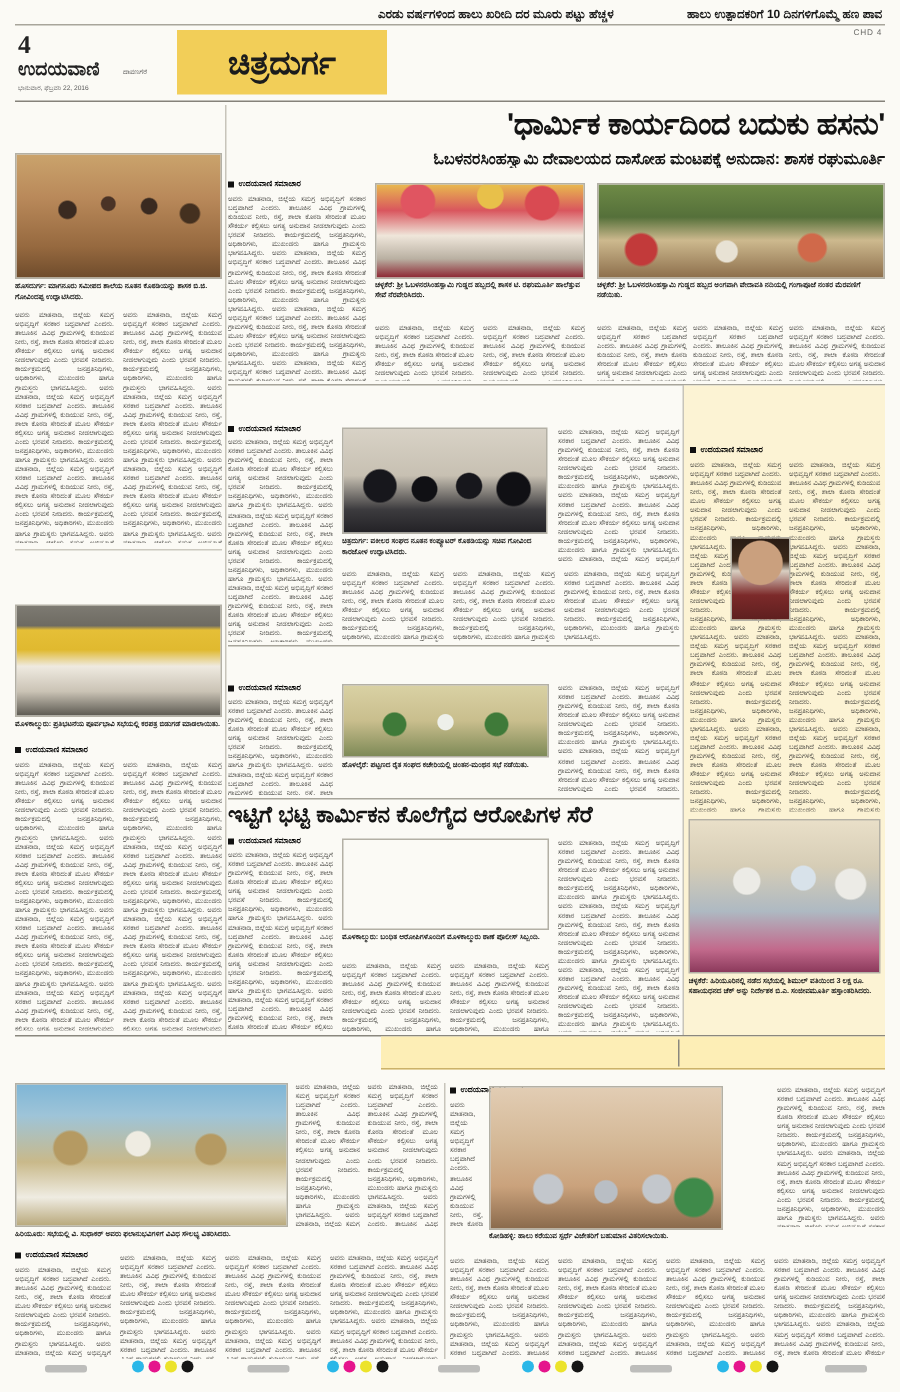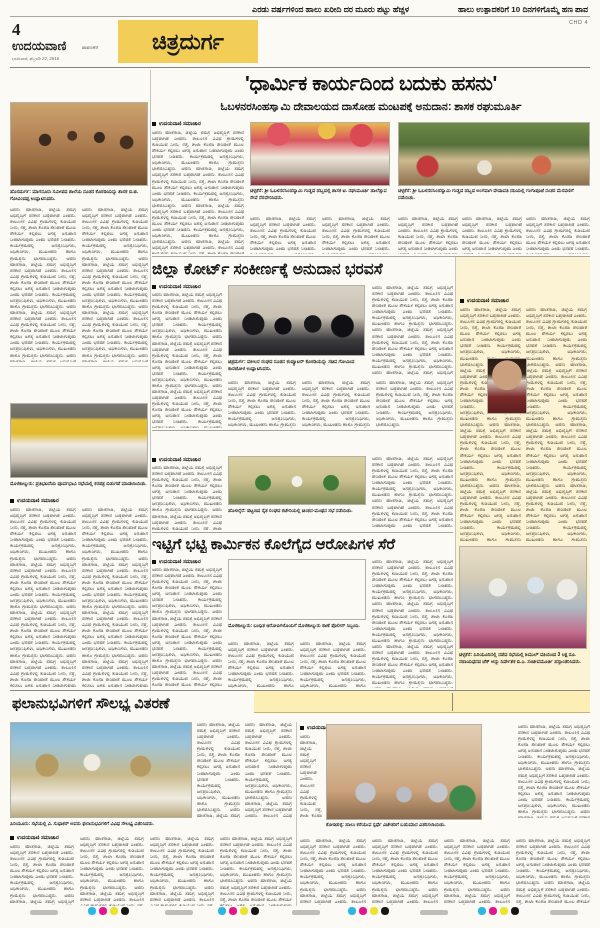--- a/index.html
+++ b/index.html
@@ -11,21 +11,21 @@
   .bodycol{position:absolute;font-size:4.6px;line-height:1.32;color:#34332f;text-align:justify;
            overflow:hidden;word-break:break-word}
   .cap{position:absolute;font-size:4.9px;font-weight:bold;color:#1d1d1b;line-height:1.35;overflow:hidden}
   .byline{position:absolute;font-size:5.2px;font-weight:bold;color:#000;white-space:nowrap;overflow:hidden}
   .byline::before{content:"";display:inline-block;width:4px;height:4px;background:#111;
                   margin-right:3px;vertical-align:middle}
   .vr{position:absolute;width:1px;background:#c7c4ba}
   .hr{position:absolute;height:1px;background:#a8a59b}
   .ph{position:absolute;border:1px solid #b3b0a5;overflow:hidden}
   .nowrap{white-space:nowrap}
-  .ctr{text-align:center}
+  .ctr{text-align:right}
 
   
   .section-box{position:absolute;left:118px;top:20px;width:140px;height:43px;background:#f2ce58;
                display:flex;align-items:center;justify-content:center}
   .section-box span{font-size:22px;font-weight:bold;color:#1c1c1c}
 
   
   .p-school{background:
      radial-gradient(circle at 25% 45%, #3a2a20 0 5%, transparent 6%),
      radial-gradient(circle at 45% 40%, #4a3326 0 5%, transparent 6%),
@@ -131,21 +131,20 @@
   <div class="cap" style="left:250px;top:188px;width:140px;height:24px">ಚಳ್ಳಕೆರೆ: ಶ್ರೀ ಓಬಳನರಸಿಂಹಸ್ವಾಮಿ ಗುಡ್ಡದ ಹಬ್ಬದಲ್ಲಿ ಶಾಸಕ ಟಿ. ರಘುಮೂರ್ತಿ ಹಾಲೆತ್ತುವ ಸೇವೆ ನೆರವೇರಿಸಿದರು.</div>
   <div class="ph p-fest2" style="left:398px;top:122px;width:192px;height:64px"></div>
   <div class="cap" style="left:398px;top:188px;width:192px;height:24px">ಚಳ್ಳಕೆರೆ: ಶ್ರೀ ಓಬಳನರಸಿಂಹಸ್ವಾಮಿ ಗುಡ್ಡದ ಹಬ್ಬದ ಅಂಗವಾಗಿ ವೇದಾವತಿ ನದಿಯಲ್ಲಿ ಗಂಗಾಪೂಜೆ ನಂತರ ಮೆರವಣಿಗೆ ನಡೆಯಿತು.</div>
   <div class="bodycol fill" style="left:250px;top:216px;width:66px;height:38px">ಅವರು ಮಾತನಾಡಿ, ಜಿಲ್ಲೆಯ ಸಮಗ್ರ ಅಭಿವೃದ್ಧಿಗೆ ಸರಕಾರ ಬದ್ಧವಾಗಿದೆ ಎಂದರು. ತಾಲೂಕಿನ ವಿವಿಧ ಗ್ರಾಮಗಳಲ್ಲಿ ಕುಡಿಯುವ ನೀರು, ರಸ್ತೆ, ಶಾಲಾ ಕೊಠಡಿ ಸೇರಿದಂತೆ ಮೂಲ ಸೌಕರ್ಯ ಕಲ್ಪಿಸಲು ಅಗತ್ಯ ಅನುದಾನ ನೀಡಲಾಗುವುದು ಎಂದು ಭರವಸೆ ನೀಡಿದರು. ಕಾರ್ಯಕ್ರಮದಲ್ಲಿ ಜನಪ್ರತಿನಿಧಿಗಳು, ಅಧಿಕಾರಿಗಳು, ಮುಖಂಡರು ಹಾಗೂ ಗ್ರಾಮಸ್ಥರು ಭಾಗವಹಿಸಿದ್ದರು.</div>
   <div class="bodycol fill" style="left:322px;top:216px;width:68px;height:38px">ಅವರು ಮಾತನಾಡಿ, ಜಿಲ್ಲೆಯ ಸಮಗ್ರ ಅಭಿವೃದ್ಧಿಗೆ ಸರಕಾರ ಬದ್ಧವಾಗಿದೆ ಎಂದರು. ತಾಲೂಕಿನ ವಿವಿಧ ಗ್ರಾಮಗಳಲ್ಲಿ ಕುಡಿಯುವ ನೀರು, ರಸ್ತೆ, ಶಾಲಾ ಕೊಠಡಿ ಸೇರಿದಂತೆ ಮೂಲ ಸೌಕರ್ಯ ಕಲ್ಪಿಸಲು ಅಗತ್ಯ ಅನುದಾನ ನೀಡಲಾಗುವುದು ಎಂದು ಭರವಸೆ ನೀಡಿದರು. ಕಾರ್ಯಕ್ರಮದಲ್ಲಿ ಜನಪ್ರತಿನಿಧಿಗಳು, ಅಧಿಕಾರಿಗಳು, ಮುಖಂಡರು ಹಾಗೂ ಗ್ರಾಮಸ್ಥರು ಭಾಗವಹಿಸಿದ್ದರು.</div>
   <div class="bodycol fill" style="left:398px;top:216px;width:60px;height:38px">ಅವರು ಮಾತನಾಡಿ, ಜಿಲ್ಲೆಯ ಸಮಗ್ರ ಅಭಿವೃದ್ಧಿಗೆ ಸರಕಾರ ಬದ್ಧವಾಗಿದೆ ಎಂದರು. ತಾಲೂಕಿನ ವಿವಿಧ ಗ್ರಾಮಗಳಲ್ಲಿ ಕುಡಿಯುವ ನೀರು, ರಸ್ತೆ, ಶಾಲಾ ಕೊಠಡಿ ಸೇರಿದಂತೆ ಮೂಲ ಸೌಕರ್ಯ ಕಲ್ಪಿಸಲು ಅಗತ್ಯ ಅನುದಾನ ನೀಡಲಾಗುವುದು ಎಂದು ಭರವಸೆ ನೀಡಿದರು. ಕಾರ್ಯಕ್ರಮದಲ್ಲಿ ಜನಪ್ರತಿನಿಧಿಗಳು, ಅಧಿಕಾರಿಗಳು, ಮುಖಂಡರು ಹಾಗೂ ಗ್ರಾಮಸ್ಥರು ಭಾಗವಹಿಸಿದ್ದರು.</div>
   <div class="bodycol fill" style="left:462px;top:216px;width:60px;height:38px">ಅವರು ಮಾತನಾಡಿ, ಜಿಲ್ಲೆಯ ಸಮಗ್ರ ಅಭಿವೃದ್ಧಿಗೆ ಸರಕಾರ ಬದ್ಧವಾಗಿದೆ ಎಂದರು. ತಾಲೂಕಿನ ವಿವಿಧ ಗ್ರಾಮಗಳಲ್ಲಿ ಕುಡಿಯುವ ನೀರು, ರಸ್ತೆ, ಶಾಲಾ ಕೊಠಡಿ ಸೇರಿದಂತೆ ಮೂಲ ಸೌಕರ್ಯ ಕಲ್ಪಿಸಲು ಅಗತ್ಯ ಅನುದಾನ ನೀಡಲಾಗುವುದು ಎಂದು ಭರವಸೆ ನೀಡಿದರು. ಕಾರ್ಯಕ್ರಮದಲ್ಲಿ ಜನಪ್ರತಿನಿಧಿಗಳು, ಅಧಿಕಾರಿಗಳು, ಮುಖಂಡರು ಹಾಗೂ ಗ್ರಾಮಸ್ಥರು ಭಾಗವಹಿಸಿದ್ದರು.</div>
   <div class="bodycol fill" style="left:526px;top:216px;width:64px;height:38px">ಅವರು ಮಾತನಾಡಿ, ಜಿಲ್ಲೆಯ ಸಮಗ್ರ ಅಭಿವೃದ್ಧಿಗೆ ಸರಕಾರ ಬದ್ಧವಾಗಿದೆ ಎಂದರು. ತಾಲೂಕಿನ ವಿವಿಧ ಗ್ರಾಮಗಳಲ್ಲಿ ಕುಡಿಯುವ ನೀರು, ರಸ್ತೆ, ಶಾಲಾ ಕೊಠಡಿ ಸೇರಿದಂತೆ ಮೂಲ ಸೌಕರ್ಯ ಕಲ್ಪಿಸಲು ಅಗತ್ಯ ಅನುದಾನ ನೀಡಲಾಗುವುದು ಎಂದು ಭರವಸೆ ನೀಡಿದರು. ಕಾರ್ಯಕ್ರಮದಲ್ಲಿ ಜನಪ್ರತಿನಿಧಿಗಳು, ಅಧಿಕಾರಿಗಳು, ಮುಖಂಡರು ಹಾಗೂ ಗ್ರಾಮಸ್ಥರು ಭಾಗವಹಿಸಿದ್ದರು.</div>
   <div class="hr" style="left:152px;top:256px;width:438px"></div>
 
-  <div class="hl nowrap" style="left:152px;top:260px;width:301px;font-size:15.5px">ಜಿಲ್ಲಾ ಕೋರ್ಟ್ ಸಂಕೀರ್ಣಕ್ಕೆ ಅನುದಾನ ಭರವಸೆ</div>
   <div class="byline" style="left:152px;top:283px">ಉದಯವಾಣಿ ಸಮಾಚಾರ</div>
   <div class="bodycol fill" style="left:152px;top:292px;width:70px;height:136px">ಅವರು ಮಾತನಾಡಿ, ಜಿಲ್ಲೆಯ ಸಮಗ್ರ ಅಭಿವೃದ್ಧಿಗೆ ಸರಕಾರ ಬದ್ಧವಾಗಿದೆ ಎಂದರು. ತಾಲೂಕಿನ ವಿವಿಧ ಗ್ರಾಮಗಳಲ್ಲಿ ಕುಡಿಯುವ ನೀರು, ರಸ್ತೆ, ಶಾಲಾ ಕೊಠಡಿ ಸೇರಿದಂತೆ ಮೂಲ ಸೌಕರ್ಯ ಕಲ್ಪಿಸಲು ಅಗತ್ಯ ಅನುದಾನ ನೀಡಲಾಗುವುದು ಎಂದು ಭರವಸೆ ನೀಡಿದರು. ಕಾರ್ಯಕ್ರಮದಲ್ಲಿ ಜನಪ್ರತಿನಿಧಿಗಳು, ಅಧಿಕಾರಿಗಳು, ಮುಖಂಡರು ಹಾಗೂ ಗ್ರಾಮಸ್ಥರು ಭಾಗವಹಿಸಿದ್ದರು. ಅವರು ಮಾತನಾಡಿ, ಜಿಲ್ಲೆಯ ಸಮಗ್ರ ಅಭಿವೃದ್ಧಿಗೆ ಸರಕಾರ ಬದ್ಧವಾಗಿದೆ ಎಂದರು. ತಾಲೂಕಿನ ವಿವಿಧ ಗ್ರಾಮಗಳಲ್ಲಿ ಕುಡಿಯುವ ನೀರು, ರಸ್ತೆ, ಶಾಲಾ ಕೊಠಡಿ ಸೇರಿದಂತೆ ಮೂಲ ಸೌಕರ್ಯ ಕಲ್ಪಿಸಲು ಅಗತ್ಯ ಅನುದಾನ ನೀಡಲಾಗುವುದು ಎಂದು ಭರವಸೆ ನೀಡಿದರು. ಕಾರ್ಯಕ್ರಮದಲ್ಲಿ ಜನಪ್ರತಿನಿಧಿಗಳು, ಅಧಿಕಾರಿಗಳು, ಮುಖಂಡರು ಹಾಗೂ ಗ್ರಾಮಸ್ಥರು ಭಾಗವಹಿಸಿದ್ದರು. ಅವರು ಮಾತನಾಡಿ, ಜಿಲ್ಲೆಯ ಸಮಗ್ರ ಅಭಿವೃದ್ಧಿಗೆ ಸರಕಾರ ಬದ್ಧವಾಗಿದೆ ಎಂದರು. ತಾಲೂಕಿನ ವಿವಿಧ ಗ್ರಾಮಗಳಲ್ಲಿ ಕುಡಿಯುವ ನೀರು, ರಸ್ತೆ, ಶಾಲಾ ಕೊಠಡಿ ಸೇರಿದಂತೆ ಮೂಲ ಸೌಕರ್ಯ ಕಲ್ಪಿಸಲು ಅಗತ್ಯ ಅನುದಾನ ನೀಡಲಾಗುವುದು ಎಂದು ಭರವಸೆ ನೀಡಿದರು. ಕಾರ್ಯಕ್ರಮದಲ್ಲಿ ಜನಪ್ರತಿನಿಧಿಗಳು, ಅಧಿಕಾರಿಗಳು, ಮುಖಂಡರು ಹಾಗೂ ಗ್ರಾಮಸ್ಥರು ಭಾಗವಹಿಸಿದ್ದರು.</div>
   <div class="ph p-lawyers" style="left:228px;top:285px;width:137px;height:71px"></div>
   <div class="cap" style="left:228px;top:359px;width:137px;height:17px">ಚಿತ್ರದುರ್ಗ: ವಕೀಲರ ಸಂಘದ ನೂತನ ಕಂಪ್ಯೂಟರ್ ಕೊಠಡಿಯನ್ನು ಸಚಿವ ಗೋವಿಂದ ಕಾರಜೋಳ ಉದ್ಘಾಟಿಸಿದರು.</div>
   <div class="bodycol fill" style="left:372px;top:285px;width:81px;height:90px">ಅವರು ಮಾತನಾಡಿ, ಜಿಲ್ಲೆಯ ಸಮಗ್ರ ಅಭಿವೃದ್ಧಿಗೆ ಸರಕಾರ ಬದ್ಧವಾಗಿದೆ ಎಂದರು. ತಾಲೂಕಿನ ವಿವಿಧ ಗ್ರಾಮಗಳಲ್ಲಿ ಕುಡಿಯುವ ನೀರು, ರಸ್ತೆ, ಶಾಲಾ ಕೊಠಡಿ ಸೇರಿದಂತೆ ಮೂಲ ಸೌಕರ್ಯ ಕಲ್ಪಿಸಲು ಅಗತ್ಯ ಅನುದಾನ ನೀಡಲಾಗುವುದು ಎಂದು ಭರವಸೆ ನೀಡಿದರು. ಕಾರ್ಯಕ್ರಮದಲ್ಲಿ ಜನಪ್ರತಿನಿಧಿಗಳು, ಅಧಿಕಾರಿಗಳು, ಮುಖಂಡರು ಹಾಗೂ ಗ್ರಾಮಸ್ಥರು ಭಾಗವಹಿಸಿದ್ದರು. ಅವರು ಮಾತನಾಡಿ, ಜಿಲ್ಲೆಯ ಸಮಗ್ರ ಅಭಿವೃದ್ಧಿಗೆ ಸರಕಾರ ಬದ್ಧವಾಗಿದೆ ಎಂದರು. ತಾಲೂಕಿನ ವಿವಿಧ ಗ್ರಾಮಗಳಲ್ಲಿ ಕುಡಿಯುವ ನೀರು, ರಸ್ತೆ, ಶಾಲಾ ಕೊಠಡಿ ಸೇರಿದಂತೆ ಮೂಲ ಸೌಕರ್ಯ ಕಲ್ಪಿಸಲು ಅಗತ್ಯ ಅನುದಾನ ನೀಡಲಾಗುವುದು ಎಂದು ಭರವಸೆ ನೀಡಿದರು. ಕಾರ್ಯಕ್ರಮದಲ್ಲಿ ಜನಪ್ರತಿನಿಧಿಗಳು, ಅಧಿಕಾರಿಗಳು, ಮುಖಂಡರು ಹಾಗೂ ಗ್ರಾಮಸ್ಥರು ಭಾಗವಹಿಸಿದ್ದರು. ಅವರು ಮಾತನಾಡಿ, ಜಿಲ್ಲೆಯ ಸಮಗ್ರ ಅಭಿವೃದ್ಧಿಗೆ ಸರಕಾರ ಬದ್ಧವಾಗಿದೆ ಎಂದರು. ತಾಲೂಕಿನ ವಿವಿಧ ಗ್ರಾಮಗಳಲ್ಲಿ ಕುಡಿಯುವ ನೀರು, ರಸ್ತೆ, ಶಾಲಾ ಕೊಠಡಿ ಸೇರಿದಂತೆ ಮೂಲ ಸೌಕರ್ಯ ಕಲ್ಪಿಸಲು ಅಗತ್ಯ ಅನುದಾನ ನೀಡಲಾಗುವುದು ಎಂದು ಭರವಸೆ ನೀಡಿದರು. ಕಾರ್ಯಕ್ರಮದಲ್ಲಿ ಜನಪ್ರತಿನಿಧಿಗಳು, ಅಧಿಕಾರಿಗಳು, ಮುಖಂಡರು ಹಾಗೂ ಗ್ರಾಮಸ್ಥರು ಭಾಗವಹಿಸಿದ್ದರು.</div>
   <div class="bodycol fill" style="left:228px;top:380px;width:68px;height:48px">ಅವರು ಮಾತನಾಡಿ, ಜಿಲ್ಲೆಯ ಸಮಗ್ರ ಅಭಿವೃದ್ಧಿಗೆ ಸರಕಾರ ಬದ್ಧವಾಗಿದೆ ಎಂದರು. ತಾಲೂಕಿನ ವಿವಿಧ ಗ್ರಾಮಗಳಲ್ಲಿ ಕುಡಿಯುವ ನೀರು, ರಸ್ತೆ, ಶಾಲಾ ಕೊಠಡಿ ಸೇರಿದಂತೆ ಮೂಲ ಸೌಕರ್ಯ ಕಲ್ಪಿಸಲು ಅಗತ್ಯ ಅನುದಾನ ನೀಡಲಾಗುವುದು ಎಂದು ಭರವಸೆ ನೀಡಿದರು. ಕಾರ್ಯಕ್ರಮದಲ್ಲಿ ಜನಪ್ರತಿನಿಧಿಗಳು, ಅಧಿಕಾರಿಗಳು, ಮುಖಂಡರು ಹಾಗೂ ಗ್ರಾಮಸ್ಥರು ಭಾಗವಹಿಸಿದ್ದರು.</div>
   <div class="bodycol fill" style="left:302px;top:380px;width:68px;height:48px">ಅವರು ಮಾತನಾಡಿ, ಜಿಲ್ಲೆಯ ಸಮಗ್ರ ಅಭಿವೃದ್ಧಿಗೆ ಸರಕಾರ ಬದ್ಧವಾಗಿದೆ ಎಂದರು. ತಾಲೂಕಿನ ವಿವಿಧ ಗ್ರಾಮಗಳಲ್ಲಿ ಕುಡಿಯುವ ನೀರು, ರಸ್ತೆ, ಶಾಲಾ ಕೊಠಡಿ ಸೇರಿದಂತೆ ಮೂಲ ಸೌಕರ್ಯ ಕಲ್ಪಿಸಲು ಅಗತ್ಯ ಅನುದಾನ ನೀಡಲಾಗುವುದು ಎಂದು ಭರವಸೆ ನೀಡಿದರು. ಕಾರ್ಯಕ್ರಮದಲ್ಲಿ ಜನಪ್ರತಿನಿಧಿಗಳು, ಅಧಿಕಾರಿಗಳು, ಮುಖಂಡರು ಹಾಗೂ ಗ್ರಾಮಸ್ಥರು ಭಾಗವಹಿಸಿದ್ದರು.</div>
   <div class="bodycol fill" style="left:376px;top:380px;width:77px;height:48px">ಅವರು ಮಾತನಾಡಿ, ಜಿಲ್ಲೆಯ ಸಮಗ್ರ ಅಭಿವೃದ್ಧಿಗೆ ಸರಕಾರ ಬದ್ಧವಾಗಿದೆ ಎಂದರು. ತಾಲೂಕಿನ ವಿವಿಧ ಗ್ರಾಮಗಳಲ್ಲಿ ಕುಡಿಯುವ ನೀರು, ರಸ್ತೆ, ಶಾಲಾ ಕೊಠಡಿ ಸೇರಿದಂತೆ ಮೂಲ ಸೌಕರ್ಯ ಕಲ್ಪಿಸಲು ಅಗತ್ಯ ಅನುದಾನ ನೀಡಲಾಗುವುದು ಎಂದು ಭರವಸೆ ನೀಡಿದರು. ಕಾರ್ಯಕ್ರಮದಲ್ಲಿ ಜನಪ್ರತಿನಿಧಿಗಳು, ಅಧಿಕಾರಿಗಳು, ಮುಖಂಡರು ಹಾಗೂ ಗ್ರಾಮಸ್ಥರು ಭಾಗವಹಿಸಿದ್ದರು.</div>
   <div class="hr" style="left:152px;top:430px;width:301px"></div>
 
@@ -172,21 +171,20 @@
   <div class="ph p-portrait" style="left:487px;top:358px;width:40px;height:56px"></div>
   <div class="ph p-distrib" style="left:459px;top:546px;width:128px;height:103px"></div>
   <div class="cap" style="left:459px;top:652px;width:128px;height:35px">ಚಳ್ಳಕೆರೆ: ಹಿರಿಯೂರಿನಲ್ಲಿ ನಡೆದ ಸಭೆಯಲ್ಲಿ ಶಿಮುಲ್ ವತಿಯಿಂದ 3 ಲಕ್ಷ ರೂ. ಸಹಾಯಧನದ ಚೆಕ್ ಅನ್ನು ನಿರ್ದೇಶಕ ಬಿ.ಎ. ಸಂಜೀವಮೂರ್ತಿ ಹಸ್ತಾಂತರಿಸಿದರು.</div>
 
   <div class="hr" style="left:10px;top:690px;width:580px;background:#8a877e"></div>
   <div class="strip"></div>
   <div class="strip-text" style="left:252px;width:186px">ಎರಡು ವರ್ಷಗಳಿಂದ ಹಾಲು ಖರೀದಿ ದರ ಮೂರು ಪಟ್ಟು ಹೆಚ್ಚಳ</div>
   <div class="vr" style="left:452px;top:693px;height:18px;background:#8a877e"></div>
   <div class="strip-text" style="left:458px;width:130px">ಹಾಲು ಉತ್ಪಾದಕರಿಗೆ 10 ದಿನಗಳಿಗೊಮ್ಮೆ ಹಣ ಪಾವತಿ</div>
 
-  <div class="hl nowrap" style="left:12px;top:695px;width:240px;font-size:14.5px">ಫಲಾನುಭವಿಗಳಿಗೆ ಸೌಲಭ್ಯ ವಿತರಣೆ</div>
   <div class="ph p-benefit" style="left:10px;top:722px;width:182px;height:96px"></div>
   <div class="bodycol fill" style="left:197px;top:722px;width:43px;height:96px">ಅವರು ಮಾತನಾಡಿ, ಜಿಲ್ಲೆಯ ಸಮಗ್ರ ಅಭಿವೃದ್ಧಿಗೆ ಸರಕಾರ ಬದ್ಧವಾಗಿದೆ ಎಂದರು. ತಾಲೂಕಿನ ವಿವಿಧ ಗ್ರಾಮಗಳಲ್ಲಿ ಕುಡಿಯುವ ನೀರು, ರಸ್ತೆ, ಶಾಲಾ ಕೊಠಡಿ ಸೇರಿದಂತೆ ಮೂಲ ಸೌಕರ್ಯ ಕಲ್ಪಿಸಲು ಅಗತ್ಯ ಅನುದಾನ ನೀಡಲಾಗುವುದು ಎಂದು ಭರವಸೆ ನೀಡಿದರು. ಕಾರ್ಯಕ್ರಮದಲ್ಲಿ ಜನಪ್ರತಿನಿಧಿಗಳು, ಅಧಿಕಾರಿಗಳು, ಮುಖಂಡರು ಹಾಗೂ ಗ್ರಾಮಸ್ಥರು ಭಾಗವಹಿಸಿದ್ದರು. ಅವರು ಮಾತನಾಡಿ, ಜಿಲ್ಲೆಯ ಸಮಗ್ರ ಅಭಿವೃದ್ಧಿಗೆ ಸರಕಾರ ಬದ್ಧವಾಗಿದೆ ಎಂದರು. ತಾಲೂಕಿನ ವಿವಿಧ ಗ್ರಾಮಗಳಲ್ಲಿ ಕುಡಿಯುವ ನೀರು, ರಸ್ತೆ, ಶಾಲಾ ಕೊಠಡಿ ಸೇರಿದಂತೆ ಮೂಲ ಸೌಕರ್ಯ ಕಲ್ಪಿಸಲು ಅಗತ್ಯ ಅನುದಾನ ನೀಡಲಾಗುವುದು ಎಂದು ಭರವಸೆ ನೀಡಿದರು. ಕಾರ್ಯಕ್ರಮದಲ್ಲಿ ಜನಪ್ರತಿನಿಧಿಗಳು, ಅಧಿಕಾರಿಗಳು, ಮುಖಂಡರು ಹಾಗೂ ಗ್ರಾಮಸ್ಥರು ಭಾಗವಹಿಸಿದ್ದರು.</div>
   <div class="bodycol fill" style="left:245px;top:722px;width:47px;height:96px">ಅವರು ಮಾತನಾಡಿ, ಜಿಲ್ಲೆಯ ಸಮಗ್ರ ಅಭಿವೃದ್ಧಿಗೆ ಸರಕಾರ ಬದ್ಧವಾಗಿದೆ ಎಂದರು. ತಾಲೂಕಿನ ವಿವಿಧ ಗ್ರಾಮಗಳಲ್ಲಿ ಕುಡಿಯುವ ನೀರು, ರಸ್ತೆ, ಶಾಲಾ ಕೊಠಡಿ ಸೇರಿದಂತೆ ಮೂಲ ಸೌಕರ್ಯ ಕಲ್ಪಿಸಲು ಅಗತ್ಯ ಅನುದಾನ ನೀಡಲಾಗುವುದು ಎಂದು ಭರವಸೆ ನೀಡಿದರು. ಕಾರ್ಯಕ್ರಮದಲ್ಲಿ ಜನಪ್ರತಿನಿಧಿಗಳು, ಅಧಿಕಾರಿಗಳು, ಮುಖಂಡರು ಹಾಗೂ ಗ್ರಾಮಸ್ಥರು ಭಾಗವಹಿಸಿದ್ದರು. ಅವರು ಮಾತನಾಡಿ, ಜಿಲ್ಲೆಯ ಸಮಗ್ರ ಅಭಿವೃದ್ಧಿಗೆ ಸರಕಾರ ಬದ್ಧವಾಗಿದೆ ಎಂದರು. ತಾಲೂಕಿನ ವಿವಿಧ ಗ್ರಾಮಗಳಲ್ಲಿ ಕುಡಿಯುವ ನೀರು, ರಸ್ತೆ, ಶಾಲಾ ಕೊಠಡಿ ಸೇರಿದಂತೆ ಮೂಲ ಸೌಕರ್ಯ ಕಲ್ಪಿಸಲು ಅಗತ್ಯ ಅನುದಾನ ನೀಡಲಾಗುವುದು ಎಂದು ಭರವಸೆ ನೀಡಿದರು. ಕಾರ್ಯಕ್ರಮದಲ್ಲಿ ಜನಪ್ರತಿನಿಧಿಗಳು, ಅಧಿಕಾರಿಗಳು, ಮುಖಂಡರು ಹಾಗೂ ಗ್ರಾಮಸ್ಥರು ಭಾಗವಹಿಸಿದ್ದರು.</div>
   <div class="cap" style="left:10px;top:821px;width:282px;height:11px">ಹಿರಿಯೂರು: ಸಭೆಯಲ್ಲಿ ವಿ. ಸುಧಾಕರ್ ಅವರು ಫಲಾನುಭವಿಗಳಿಗೆ ವಿವಿಧ ಸೌಲಭ್ಯ ವಿತರಿಸಿದರು.</div>
   <div class="byline" style="left:10px;top:834px">ಉದಯವಾಣಿ ಸಮಾಚಾರ</div>
   <div class="bodycol fill" style="left:10px;top:844px;width:64px;height:62px">ಅವರು ಮಾತನಾಡಿ, ಜಿಲ್ಲೆಯ ಸಮಗ್ರ ಅಭಿವೃದ್ಧಿಗೆ ಸರಕಾರ ಬದ್ಧವಾಗಿದೆ ಎಂದರು. ತಾಲೂಕಿನ ವಿವಿಧ ಗ್ರಾಮಗಳಲ್ಲಿ ಕುಡಿಯುವ ನೀರು, ರಸ್ತೆ, ಶಾಲಾ ಕೊಠಡಿ ಸೇರಿದಂತೆ ಮೂಲ ಸೌಕರ್ಯ ಕಲ್ಪಿಸಲು ಅಗತ್ಯ ಅನುದಾನ ನೀಡಲಾಗುವುದು ಎಂದು ಭರವಸೆ ನೀಡಿದರು. ಕಾರ್ಯಕ್ರಮದಲ್ಲಿ ಜನಪ್ರತಿನಿಧಿಗಳು, ಅಧಿಕಾರಿಗಳು, ಮುಖಂಡರು ಹಾಗೂ ಗ್ರಾಮಸ್ಥರು ಭಾಗವಹಿಸಿದ್ದರು. ಅವರು ಮಾತನಾಡಿ, ಜಿಲ್ಲೆಯ ಸಮಗ್ರ ಅಭಿವೃದ್ಧಿಗೆ ಸರಕಾರ ಬದ್ಧವಾಗಿದೆ ಎಂದರು. ತಾಲೂಕಿನ ವಿವಿಧ ಗ್ರಾಮಗಳಲ್ಲಿ ಕುಡಿಯುವ ನೀರು, ರಸ್ತೆ, ಶಾಲಾ ಕೊಠಡಿ ಸೇರಿದಂತೆ ಮೂಲ ಸೌಕರ್ಯ ಕಲ್ಪಿಸಲು ಅಗತ್ಯ ಅನುದಾನ ನೀಡಲಾಗುವುದು ಎಂದು ಭರವಸೆ ನೀಡಿದರು. ಕಾರ್ಯಕ್ರಮದಲ್ಲಿ ಜನಪ್ರತಿನಿಧಿಗಳು, ಅಧಿಕಾರಿಗಳು, ಮುಖಂಡರು ಹಾಗೂ ಗ್ರಾಮಸ್ಥರು ಭಾಗವಹಿಸಿದ್ದರು.</div>
   <div class="bodycol fill" style="left:80px;top:836px;width:64px;height:70px">ಅವರು ಮಾತನಾಡಿ, ಜಿಲ್ಲೆಯ ಸಮಗ್ರ ಅಭಿವೃದ್ಧಿಗೆ ಸರಕಾರ ಬದ್ಧವಾಗಿದೆ ಎಂದರು. ತಾಲೂಕಿನ ವಿವಿಧ ಗ್ರಾಮಗಳಲ್ಲಿ ಕುಡಿಯುವ ನೀರು, ರಸ್ತೆ, ಶಾಲಾ ಕೊಠಡಿ ಸೇರಿದಂತೆ ಮೂಲ ಸೌಕರ್ಯ ಕಲ್ಪಿಸಲು ಅಗತ್ಯ ಅನುದಾನ ನೀಡಲಾಗುವುದು ಎಂದು ಭರವಸೆ ನೀಡಿದರು. ಕಾರ್ಯಕ್ರಮದಲ್ಲಿ ಜನಪ್ರತಿನಿಧಿಗಳು, ಅಧಿಕಾರಿಗಳು, ಮುಖಂಡರು ಹಾಗೂ ಗ್ರಾಮಸ್ಥರು ಭಾಗವಹಿಸಿದ್ದರು. ಅವರು ಮಾತನಾಡಿ, ಜಿಲ್ಲೆಯ ಸಮಗ್ರ ಅಭಿವೃದ್ಧಿಗೆ ಸರಕಾರ ಬದ್ಧವಾಗಿದೆ ಎಂದರು. ತಾಲೂಕಿನ ವಿವಿಧ ಗ್ರಾಮಗಳಲ್ಲಿ ಕುಡಿಯುವ ನೀರು, ರಸ್ತೆ, ಶಾಲಾ ಕೊಠಡಿ ಸೇರಿದಂತೆ ಮೂಲ ಸೌಕರ್ಯ ಕಲ್ಪಿಸಲು ಅಗತ್ಯ ಅನುದಾನ ನೀಡಲಾಗುವುದು ಎಂದು ಭರವಸೆ ನೀಡಿದರು. ಕಾರ್ಯಕ್ರಮದಲ್ಲಿ ಜನಪ್ರತಿನಿಧಿಗಳು, ಅಧಿಕಾರಿಗಳು, ಮುಖಂಡರು ಹಾಗೂ ಗ್ರಾಮಸ್ಥರು ಭಾಗವಹಿಸಿದ್ದರು.</div>
   <div class="bodycol fill" style="left:150px;top:836px;width:64px;height:70px">ಅವರು ಮಾತನಾಡಿ, ಜಿಲ್ಲೆಯ ಸಮಗ್ರ ಅಭಿವೃದ್ಧಿಗೆ ಸರಕಾರ ಬದ್ಧವಾಗಿದೆ ಎಂದರು. ತಾಲೂಕಿನ ವಿವಿಧ ಗ್ರಾಮಗಳಲ್ಲಿ ಕುಡಿಯುವ ನೀರು, ರಸ್ತೆ, ಶಾಲಾ ಕೊಠಡಿ ಸೇರಿದಂತೆ ಮೂಲ ಸೌಕರ್ಯ ಕಲ್ಪಿಸಲು ಅಗತ್ಯ ಅನುದಾನ ನೀಡಲಾಗುವುದು ಎಂದು ಭರವಸೆ ನೀಡಿದರು. ಕಾರ್ಯಕ್ರಮದಲ್ಲಿ ಜನಪ್ರತಿನಿಧಿಗಳು, ಅಧಿಕಾರಿಗಳು, ಮುಖಂಡರು ಹಾಗೂ ಗ್ರಾಮಸ್ಥರು ಭಾಗವಹಿಸಿದ್ದರು. ಅವರು ಮಾತನಾಡಿ, ಜಿಲ್ಲೆಯ ಸಮಗ್ರ ಅಭಿವೃದ್ಧಿಗೆ ಸರಕಾರ ಬದ್ಧವಾಗಿದೆ ಎಂದರು. ತಾಲೂಕಿನ ವಿವಿಧ ಗ್ರಾಮಗಳಲ್ಲಿ ಕುಡಿಯುವ ನೀರು, ರಸ್ತೆ, ಶಾಲಾ ಕೊಠಡಿ ಸೇರಿದಂತೆ ಮೂಲ ಸೌಕರ್ಯ ಕಲ್ಪಿಸಲು ಅಗತ್ಯ ಅನುದಾನ ನೀಡಲಾಗುವುದು ಎಂದು ಭರವಸೆ ನೀಡಿದರು. ಕಾರ್ಯಕ್ರಮದಲ್ಲಿ ಜನಪ್ರತಿನಿಧಿಗಳು, ಅಧಿಕಾರಿಗಳು, ಮುಖಂಡರು ಹಾಗೂ ಗ್ರಾಮಸ್ಥರು ಭಾಗವಹಿಸಿದ್ದರು.</div>
   <div class="bodycol fill" style="left:220px;top:836px;width:72px;height:70px">ಅವರು ಮಾತನಾಡಿ, ಜಿಲ್ಲೆಯ ಸಮಗ್ರ ಅಭಿವೃದ್ಧಿಗೆ ಸರಕಾರ ಬದ್ಧವಾಗಿದೆ ಎಂದರು. ತಾಲೂಕಿನ ವಿವಿಧ ಗ್ರಾಮಗಳಲ್ಲಿ ಕುಡಿಯುವ ನೀರು, ರಸ್ತೆ, ಶಾಲಾ ಕೊಠಡಿ ಸೇರಿದಂತೆ ಮೂಲ ಸೌಕರ್ಯ ಕಲ್ಪಿಸಲು ಅಗತ್ಯ ಅನುದಾನ ನೀಡಲಾಗುವುದು ಎಂದು ಭರವಸೆ ನೀಡಿದರು. ಕಾರ್ಯಕ್ರಮದಲ್ಲಿ ಜನಪ್ರತಿನಿಧಿಗಳು, ಅಧಿಕಾರಿಗಳು, ಮುಖಂಡರು ಹಾಗೂ ಗ್ರಾಮಸ್ಥರು ಭಾಗವಹಿಸಿದ್ದರು. ಅವರು ಮಾತನಾಡಿ, ಜಿಲ್ಲೆಯ ಸಮಗ್ರ ಅಭಿವೃದ್ಧಿಗೆ ಸರಕಾರ ಬದ್ಧವಾಗಿದೆ ಎಂದರು. ತಾಲೂಕಿನ ವಿವಿಧ ಗ್ರಾಮಗಳಲ್ಲಿ ಕುಡಿಯುವ ನೀರು, ರಸ್ತೆ, ಶಾಲಾ ಕೊಠಡಿ ಸೇರಿದಂತೆ ಮೂಲ ಸೌಕರ್ಯ ಕಲ್ಪಿಸಲು ಅಗತ್ಯ ಅನುದಾನ ನೀಡಲಾಗುವುದು ಎಂದು ಭರವಸೆ ನೀಡಿದರು. ಕಾರ್ಯಕ್ರಮದಲ್ಲಿ ಜನಪ್ರತಿನಿಧಿಗಳು, ಅಧಿಕಾರಿಗಳು, ಮುಖಂಡರು ಹಾಗೂ ಗ್ರಾಮಸ್ಥರು ಭಾಗವಹಿಸಿದ್ದರು.</div>
   <div class="vr" style="left:296px;top:722px;height:184px"></div>

